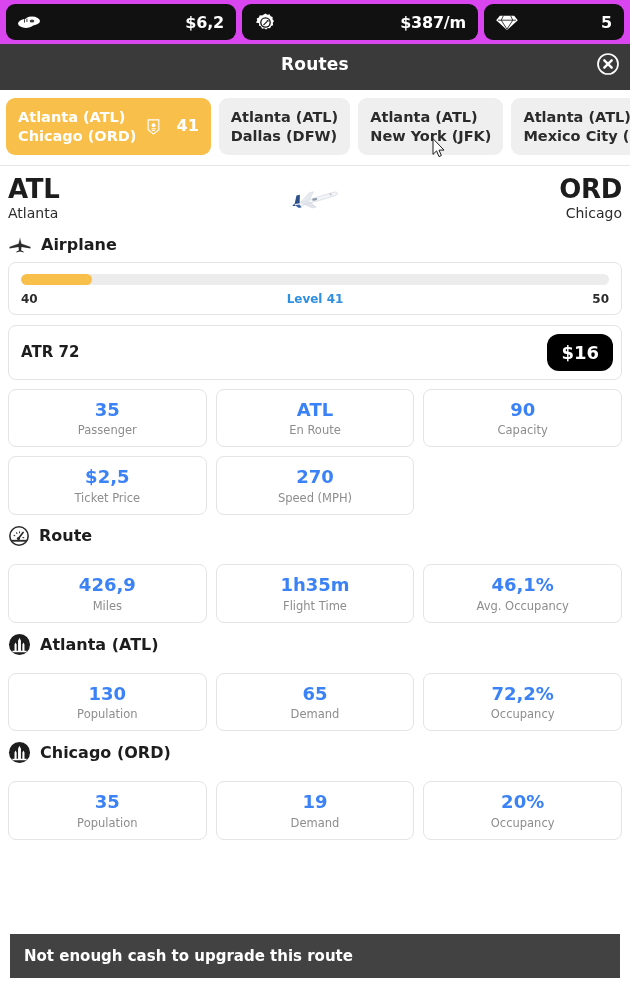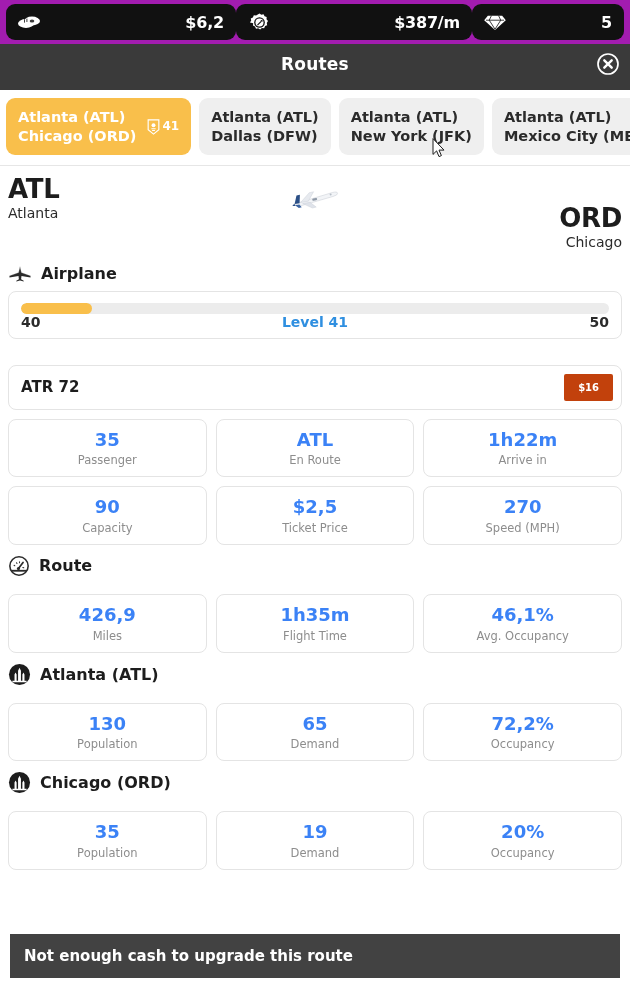--- a/index.html
+++ b/index.html
@@ -6,22 +6,22 @@
   html, body {
     width: 630px; height: 990px;
     background: #ffffff;
     font-family: "DejaVu Sans", "Liberation Sans", sans-serif;
     overflow: hidden;
   }
   #app { position: relative; width: 630px; height: 990px; background: #ffffff; }
 
   
   .resource-bar {
-    display: flex; align-items: center; 
-    height: 44px; background: #a21caf; padding: 4px 6px;
+    display: flex; align-items: center; gap: 6px;
+    height: 44px; background: #d946ef; padding: 4px 6px;
   }
   .resource-chip {
     background: #111111; border-radius: 9px; height: 36px;
     display: flex; align-items: center; justify-content: space-between;
     padding: 0 12px 0 10px; color: #ffffff;
   }
   .chip-cash    { flex: 0 0 230px; }
   .chip-income  { flex: 0 0 236px; }
   .chip-gems    { flex: 1 1 auto; }
   .chip-val {
@@ -50,30 +50,30 @@
   }
   .tab {
     border-radius: 9px; background: #efefef; color: #2b2b2b;
     padding: 10px 12px; min-height: 56px;
     display: flex; align-items: center; gap: 10px;
     font-size: 14.5px; font-weight: bold; line-height: 1.28;
     white-space: nowrap; cursor: pointer; flex: 0 0 auto;
   }
   .tab.active { background: #f9bf4b; color: #ffffff; }
   .tab-lines { display: flex; flex-direction: column; }
-  .tab-badge { display: flex; align-items: center; gap: 3px; color: #ffffff; font-size: 12px; font-weight: bold; }
+  .tab-badge { display: flex; align-items: center; gap: 17px; color: #ffffff; font-size: 16px; font-weight: bold; }
 
   
   .endpoints {
     position: relative; display: flex; justify-content: space-between;
     align-items: flex-start; padding: 10px 8px 4px 8px;
   }
   .ep-code { font-size: 26px; font-weight: bold; color: #1d1d1d; line-height: 1.02; letter-spacing:-.3px;}
   .ep-city { font-size: 14px; color: #2b2b2b; margin-top: 2px; }
-  .ep-right { text-align: right; margin-top: 29px; }
+  .ep-right { text-align: right; }
   .plane-art {
     position: absolute; left: 50%; top: 16px; transform: translateX(-50%);
     width: 62px; height: 32px;
   }
 
   
   .section-head {
     display: flex; align-items: center; gap: 9px;
     padding: 10px 8px 8px 8px;
     font-size: 16px; font-weight: bold; color: #1d1d1d;
@@ -81,33 +81,33 @@
 
   
   .card {
     margin: 0 8px; border: 1px solid #e4e4e4; border-radius: 8px; background: #fff;
   }
   .level-card { padding: 11px 12px 8px 12px; }
   .pbar-track { height: 11px; background: #ececec; border-radius: 6px; overflow: hidden; }
   .pbar-fill { height: 100%; background: #f9bf4b; border-radius: 6px; }
   .pbar-labels {
     display: flex; justify-content: space-between; align-items: center;
-    font-size: 14px; font-weight: bold; color: #2b2b2b;
+    margin-top: 7px; font-size: 12px; font-weight: bold; color: #2b2b2b;
   }
   .pbar-level { color: #2f8fe0; }
 
   
   .aircraft-card {
-    margin-top: 26px; padding: 8px 8px 8px 12px;
+    margin-top: 10px; padding: 8px 8px 8px 12px;
     display: flex; align-items: center; justify-content: space-between;
   }
   .aircraft-name { font-size: 15px; font-weight: bold; color: #1d1d1d; }
   .upgrade-btn {
-    background: #c2410c; color: #ffffff; border: none; border-radius: 2px;
-    font-size: 10px; font-weight: bold; padding: 8px 14px; cursor: pointer;
+    background: #000000; color: #ffffff; border: none; border-radius: 12px;
+    font-size: 18px; font-weight: bold; padding: 8px 14px; cursor: pointer;
     font-family: "DejaVu Sans", "Liberation Sans", sans-serif;
   }
 
   
   .stat-grid {
     display: grid; grid-template-columns: repeat(3, 1fr);
     gap: 9px; padding: 9px 8px 0 8px;
   }
   .stat {
     border: 1px solid #e4e4e4; border-radius: 8px; background: #fff;
@@ -280,24 +280,20 @@
   <div class="stat-grid">
     <div class="stat">
       <div class="stat-val">35</div>
       <div class="stat-lbl">Passenger</div>
     </div>
     <div class="stat">
       <div class="stat-val">ATL</div>
       <div class="stat-lbl">En Route</div>
     </div>
     <div class="stat">
-      <div class="stat-val">1h22m</div>
-      <div class="stat-lbl">Arrive in</div>
-    </div>
-    <div class="stat">
       <div class="stat-val">90</div>
       <div class="stat-lbl">Capacity</div>
     </div>
     <div class="stat">
       <div class="stat-val">$2,5</div>
       <div class="stat-lbl">Ticket Price</div>
     </div>
     <div class="stat">
       <div class="stat-val">270</div>
       <div class="stat-lbl">Speed (MPH)</div>

